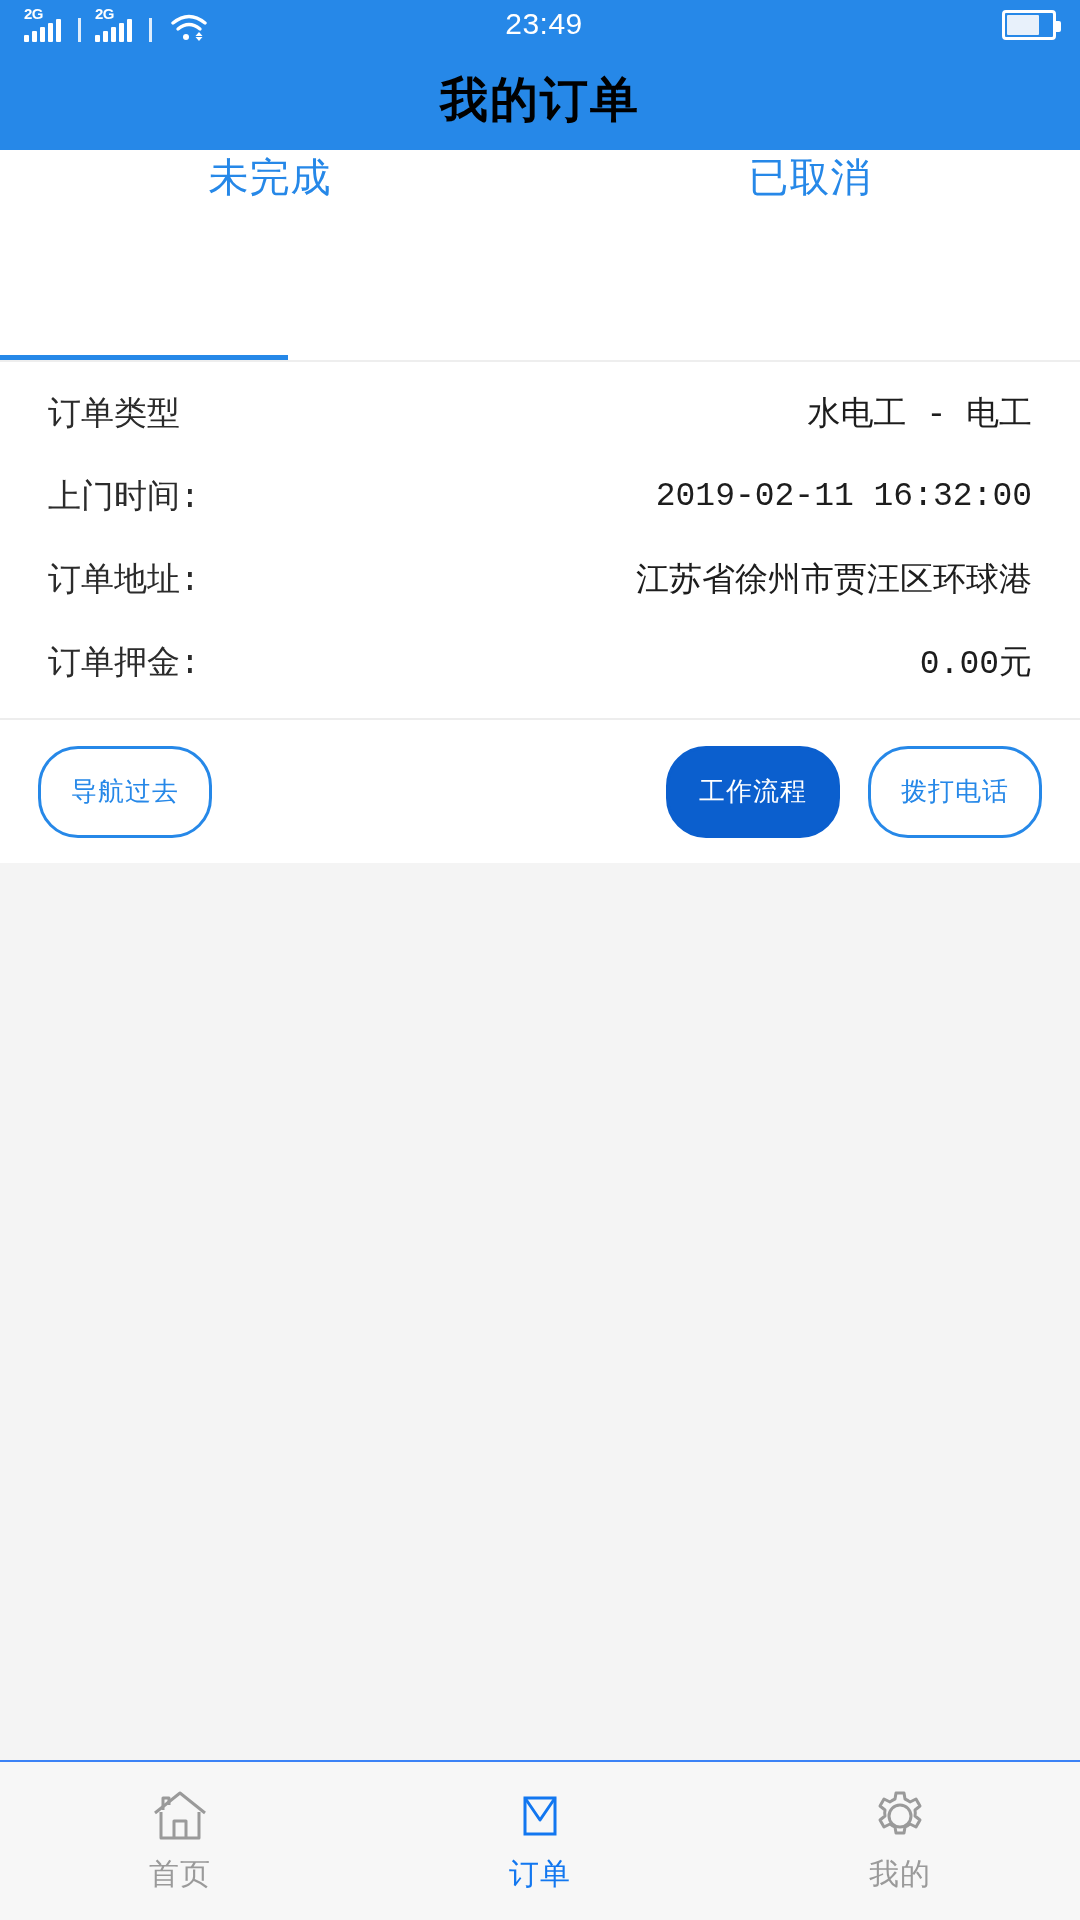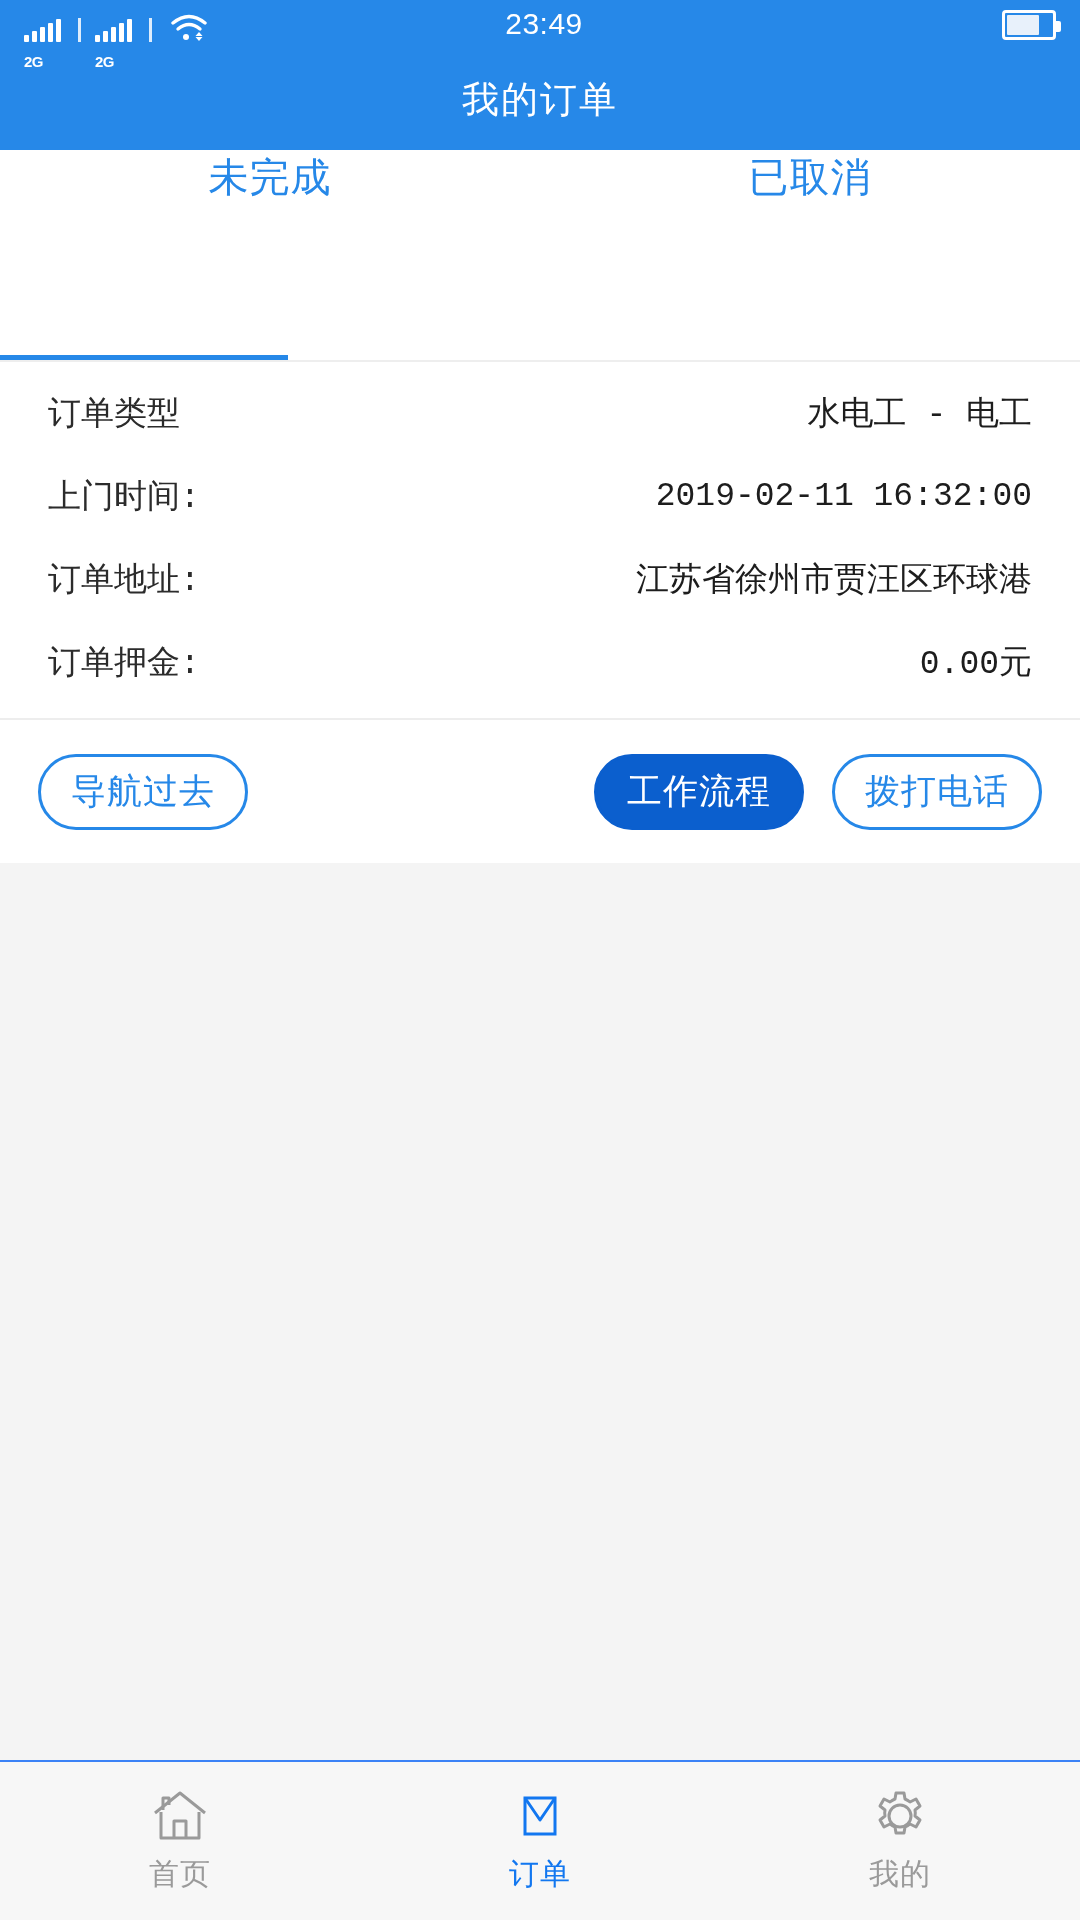--- a/index.html
+++ b/index.html
@@ -39,21 +39,20 @@
   }
   .sig-label {
     position: absolute;
     top: -2px;
     left: 0;
     font-size: 15px;
     font-weight: bold;
     color: #ffffff;
     line-height: 1;
     letter-spacing: -0.5px;
-    margin-top: 48px;
   }
   .sig-bars {
     display: flex;
     align-items: flex-end;
     gap: 3px;
     margin-top: 16px;
     height: 22px;
   }
   .sig-bars i {
     display: block;
@@ -125,23 +124,24 @@
 
   
   .app-header {
     height: 100px;
     background: #2688e8;
     display: flex;
     align-items: center;
     justify-content: center;
   }
   .app-title {
-    color: #ffffff;
-    font-size: 37px;
+    color: #000000;
+    font-size: 48px;
     letter-spacing: 2px;
+    font-weight: bold;
   }
 
   
   .tab-bar {
     height: 210px;
     background: #ffffff;
     display: flex;
     align-items: center;
     position: relative;
     border-bottom: 2px solid #eeeeee;
@@ -197,26 +197,26 @@
   .action-bar {
     background: #ffffff;
     border-top: 2px solid #ededed;
     height: 145px;
     display: flex;
     align-items: center;
     padding: 0 38px;
     box-sizing: border-box;
   }
   .btn {
-    height: 76px;
+    height: 92px;
     border-radius: 40px;
     display: flex;
     align-items: center;
     justify-content: center;
-    font-size: 35px;
+    font-size: 26px;
     letter-spacing: 1px;
     box-sizing: border-box;
     padding: 0 30px;
   }
   .btn-outline {
     border: 3px solid #2688e8;
     color: #2688e8;
     background: #ffffff;
   }
   .btn-filled {

